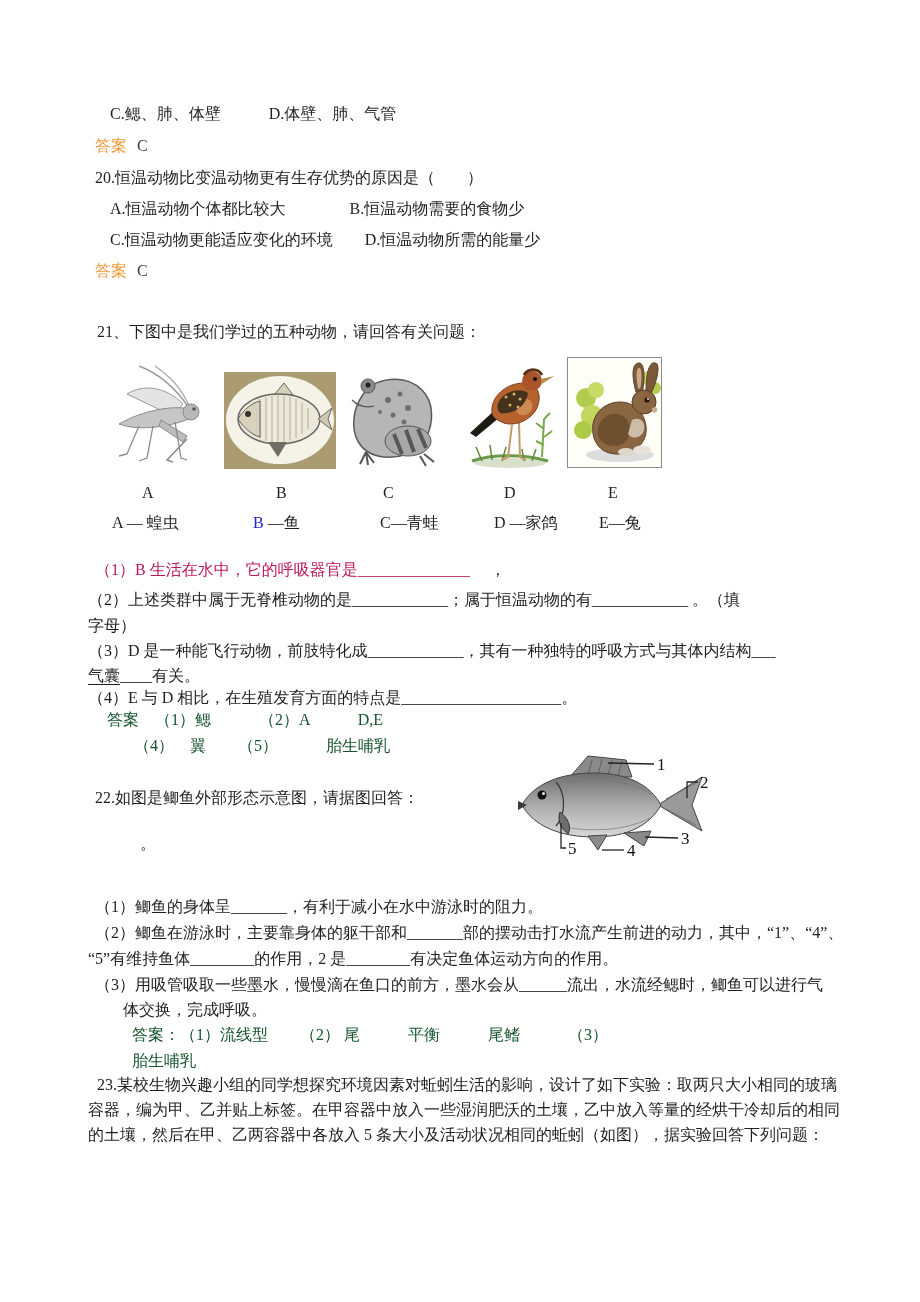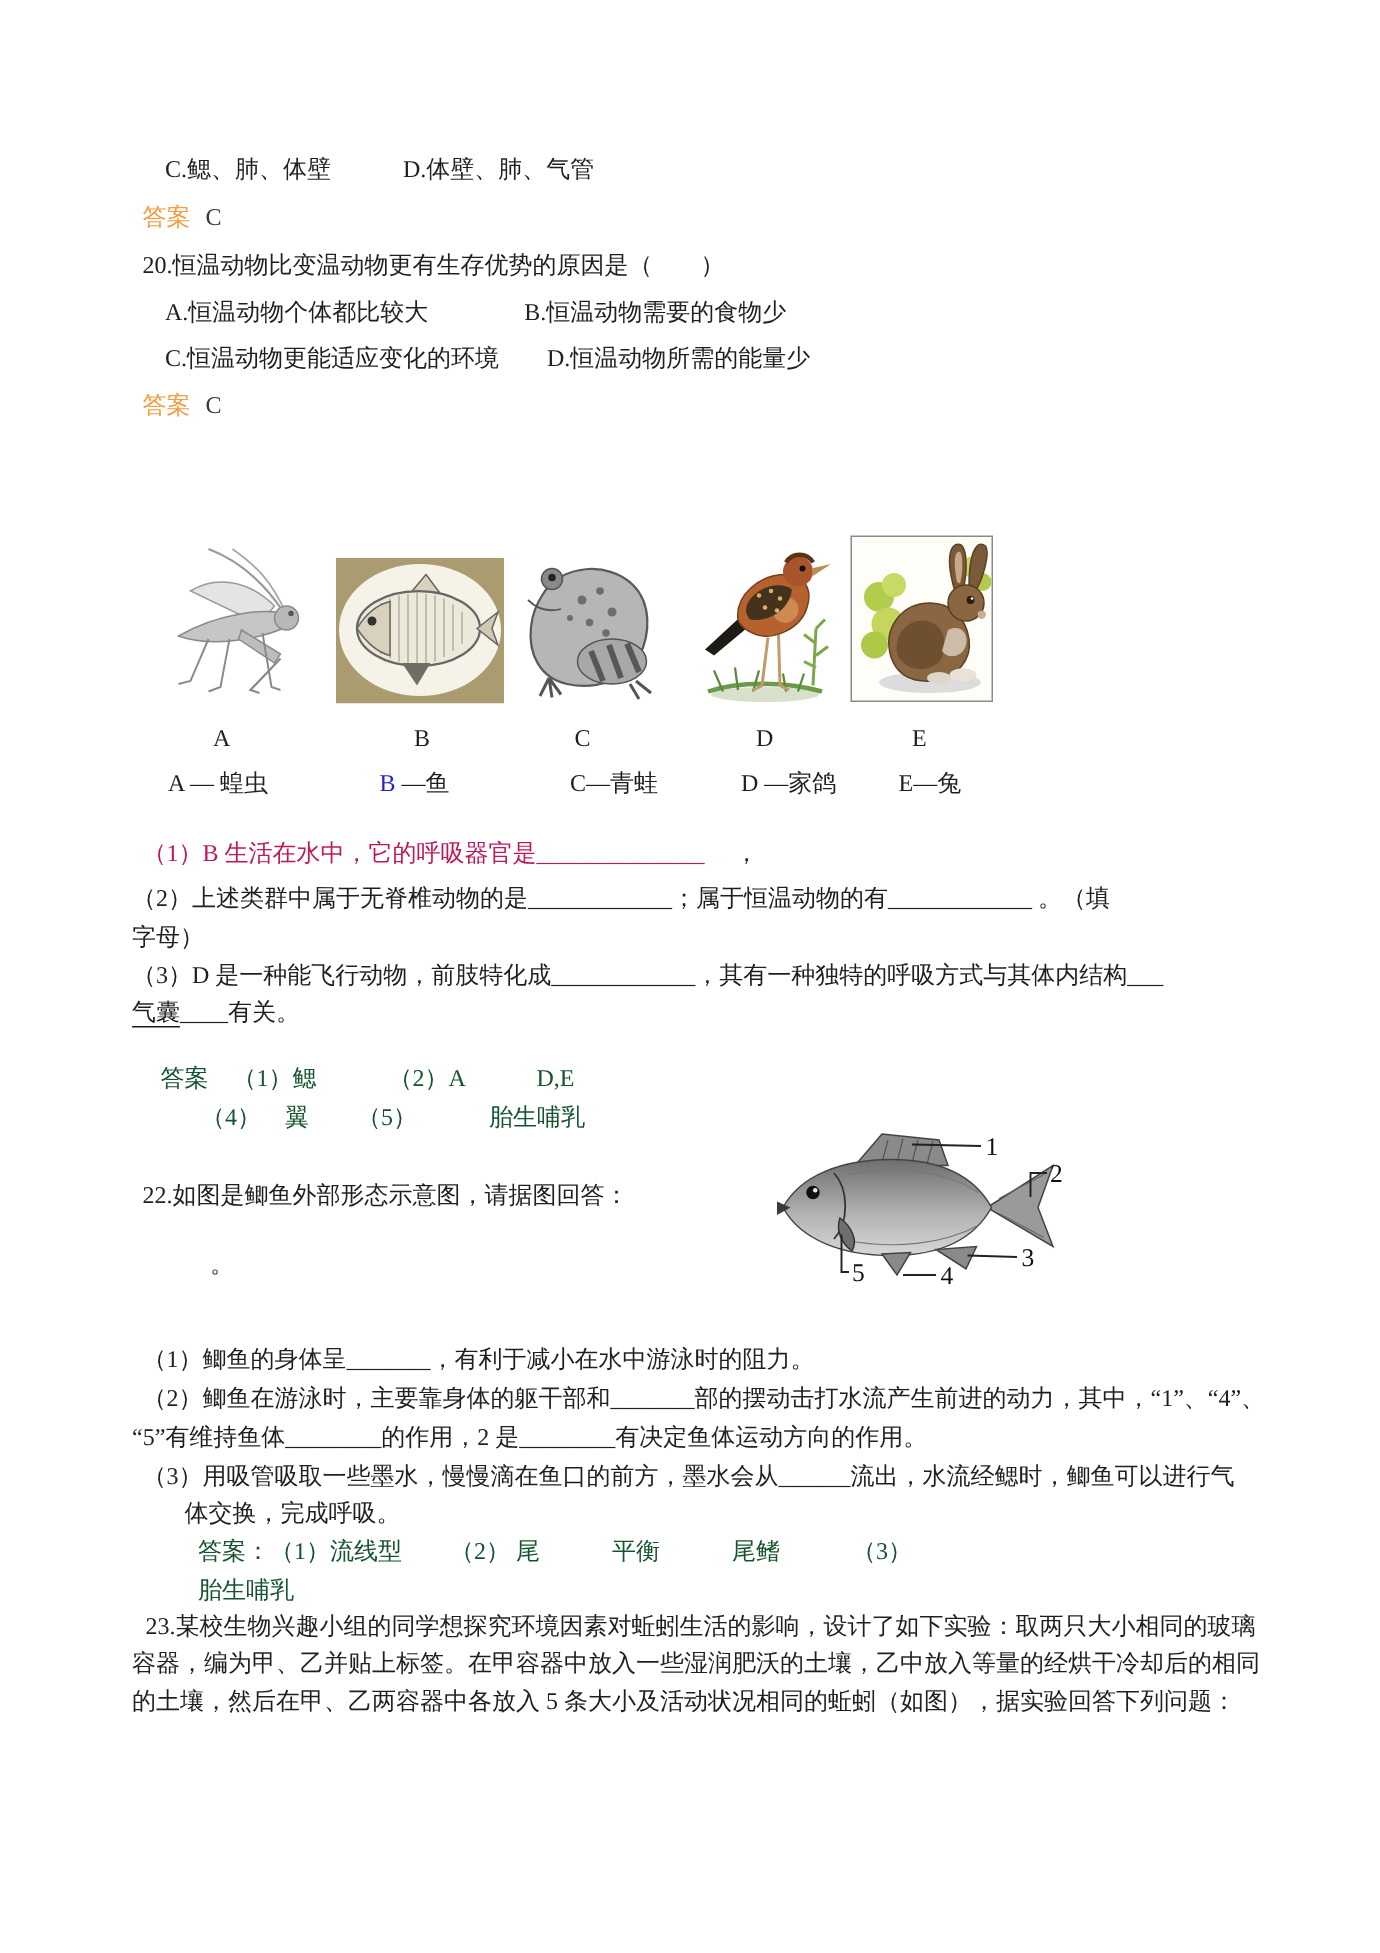--- a/index.html
+++ b/index.html
@@ -26,20 +26,21 @@
 <div class="page">
 
   <div class="line" style="left:110px;top:104px">C.鳃、肺、体壁　　　D.体壁、肺、气管</div>
   <div class="line" style="left:95px;top:136px"><span class="orange">答案</span><span class="ans-val">C</span></div>
 
   <div class="line" style="left:95px;top:168px">20.恒温动物比变温动物更有生存优势的原因是（　　）</div>
   <div class="line" style="left:110px;top:199px">A.恒温动物个体都比较大　　　　B.恒温动物需要的食物少</div>
   <div class="line" style="left:110px;top:230px">C.恒温动物更能适应变化的环境　　D.恒温动物所需的能量少</div>
   <div class="line" style="left:95px;top:261px"><span class="orange">答案</span><span class="ans-val">C</span></div>
 
+  <div class="line" style="left:97px;top:322px">21、下图中是我们学过的五种动物，请回答有关问题：</div>
 
   <div class="img-box" style="left:103px;top:362px">
     <svg width="108" height="106" viewBox="0 0 108 106">
       <path d="M86,46 C70,22 52,10 36,4" stroke="#9a9a9a" fill="none" stroke-width="1.5"></path>
       <path d="M88,48 C78,24 66,14 52,4" stroke="#a8a8a8" fill="none" stroke-width="1.2"></path>
       <path d="M80,42 C62,24 40,22 24,32 L70,54 Z" fill="#e4e4e4" stroke="#9a9a9a" stroke-width="1"></path>
       <path d="M90,48 C74,42 40,48 16,62 C38,70 70,64 88,56 Z" fill="#c6c6c6" stroke="#8a8a8a" stroke-width="1"></path>
       <circle cx="88" cy="50" r="8" fill="#b8b8b8" stroke="#8a8a8a"></circle>
       <circle cx="91" cy="47" r="1.8" fill="#555"></circle>
       <path d="M58,58 L84,74 L80,80 L56,64 Z" fill="#bdbdbd" stroke="#8a8a8a"></path>
@@ -140,20 +141,21 @@
   <div class="line" style="left:253px;top:513px"><span class="blue-letter">B</span><span> —鱼</span></div>
   <div class="line" style="left:380px;top:513px">C—青蛙</div>
   <div class="line" style="left:494px;top:513px">D —家鸽</div>
   <div class="line" style="left:599px;top:513px">E—兔</div>
 
   <div class="line" style="left:95px;top:560px"><span class="blue">（1）B 生活在水中，它的呼吸器官是______________</span><span>　 ，</span></div>
   <div class="line" style="left:88px;top:590px">（2）上述类群中属于无脊椎动物的是____________；属于恒温动物的有____________ 。（填</div>
   <div class="line" style="left:88px;top:616px">字母）</div>
   <div class="line" style="left:88px;top:641px">（3）D 是一种能飞行动物，前肢特化成____________，其有一种独特的呼吸方式与其体内结构___</div>
   <div class="line" style="left:88px;top:666px"><span class="u">气囊</span><span>____</span><span>有关。</span></div>
+  <div class="line" style="left:88px;top:688px">（4）E 与 D 相比，在生殖发育方面的特点是____________________。</div>
 
   <div class="line red" style="left:95px;top:710px">答案　（1）鳃　　　（2）A　　　D,E</div>
   <div class="line red" style="left:122px;top:736px">（4）　翼　　（5）　　　胎生哺乳</div>
 
   <div class="line" style="left:95px;top:788px">22.如图是鲫鱼外部形态示意图，请据图回答：</div>
 
   <div class="img-box" style="left:504px;top:749px">
     <svg width="212" height="113" viewBox="0 0 212 113">
       <defs>
         <linearGradient id="fg" x1="0" y1="0" x2="0" y2="1">

